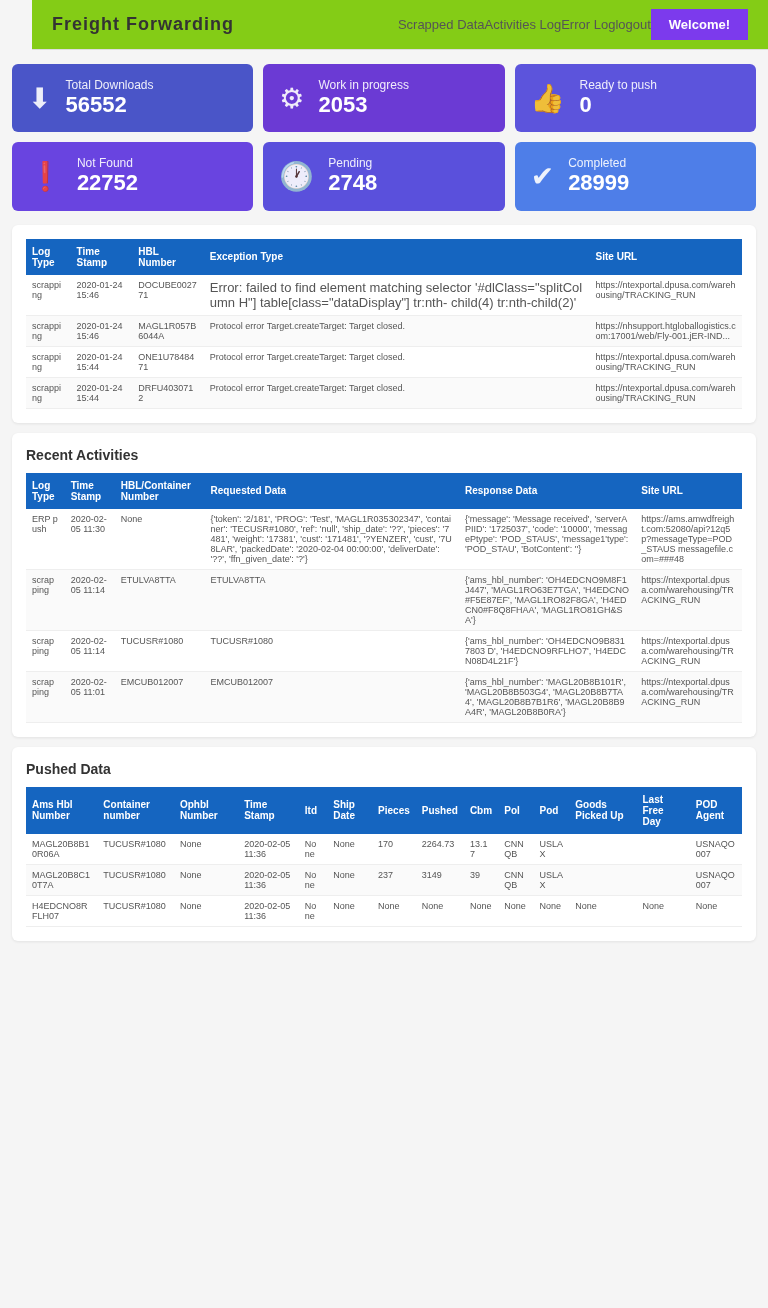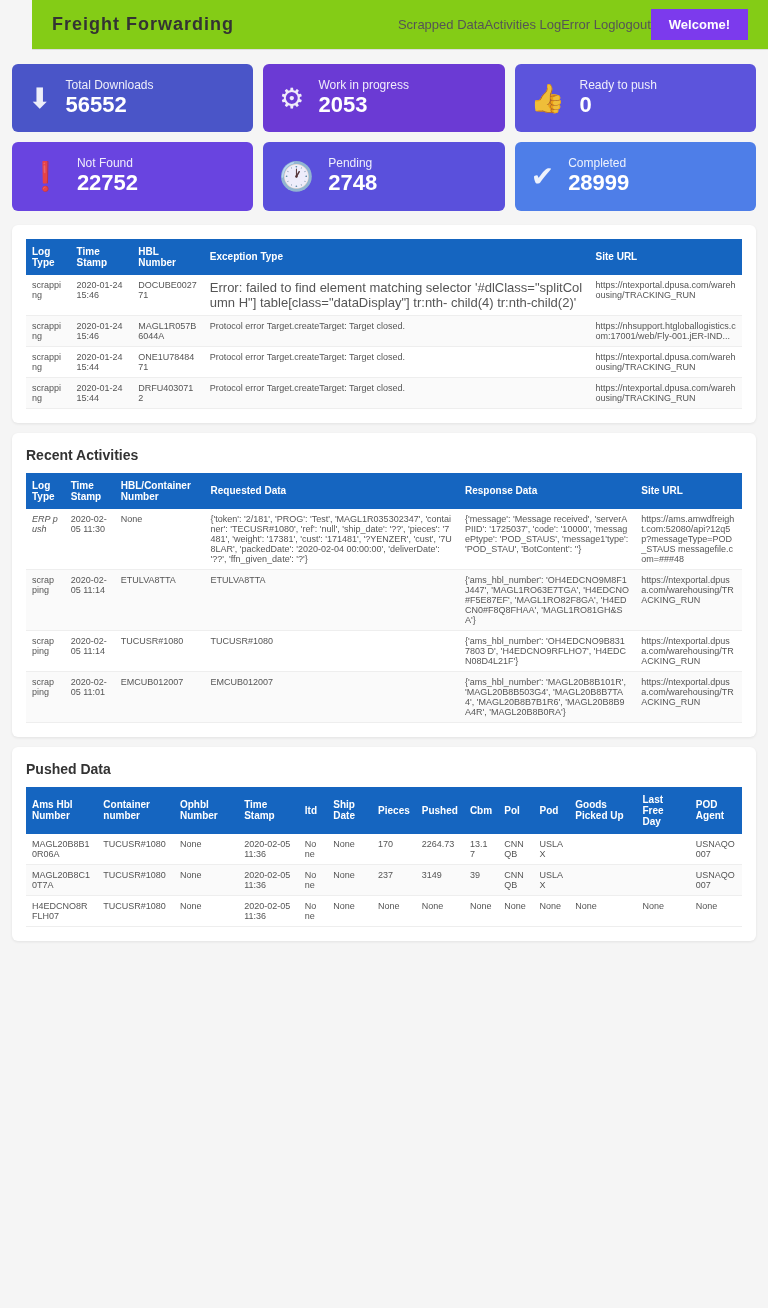--- a/index.html
+++ b/index.html
@@ -189,21 +189,21 @@
           <th>Log Type</th>
           <th>Time Stamp</th>
           <th>HBL/Container Number</th>
           <th>Requested Data</th>
           <th>Response Data</th>
           <th>Site URL</th>
         </tr>
       </thead>
     <tbody id="activities-tbody">
         <tr>
-          <td style="font-size: 9px; color: rgb(85, 85, 85); font-style: italic;">ERP push</td>
+          <td style="font-size: 9px; color: rgb(85, 85, 85);">ERP push</td>
           <td style="font-size: 9px; color: rgb(85, 85, 85);">2020-02-05 11:30</td>
           <td style="font-size: 9px; color: rgb(85, 85, 85);">None</td>
           <td style="font-size: 9px; color: rgb(85, 85, 85);">{'token': '2/181', 'PROG': 'Test', 'MAGL1R035302347', 'container': 'TECUSR#1080', 'ref': 'null', 'ship_date': '??', 'pieces': '7481', 'weight': '17381', 'cust': '171481', '?YENZER', 'cust', '7U8LAR', 'packedDate': '2020-02-04 00:00:00', 'deliverDate': '??', 'ffn_given_date': '?'}</td>
           <td style="font-size: 9px; color: rgb(85, 85, 85);">{'message': 'Message received', 'serverAPIID': '1725037', 'code': '10000', 'messagePtype': 'POD_STAUS', 'message1'type': 'POD_STAU', 'BotContent': ''}</td>
           <td style="font-size: 9px; color: rgb(85, 85, 85);">https://ams.amwdfreight.com:52080/api?12q5p?messageType=POD_STAUS messagefile.com=###48</td>
         </tr>
         <tr>
           <td style="font-size: 9px; color: rgb(85, 85, 85);">scrapping</td>
           <td style="font-size: 9px; color: rgb(85, 85, 85);">2020-02-05 11:14</td>
           <td style="font-size: 9px; color: rgb(85, 85, 85);">ETULVA8TTA</td>

